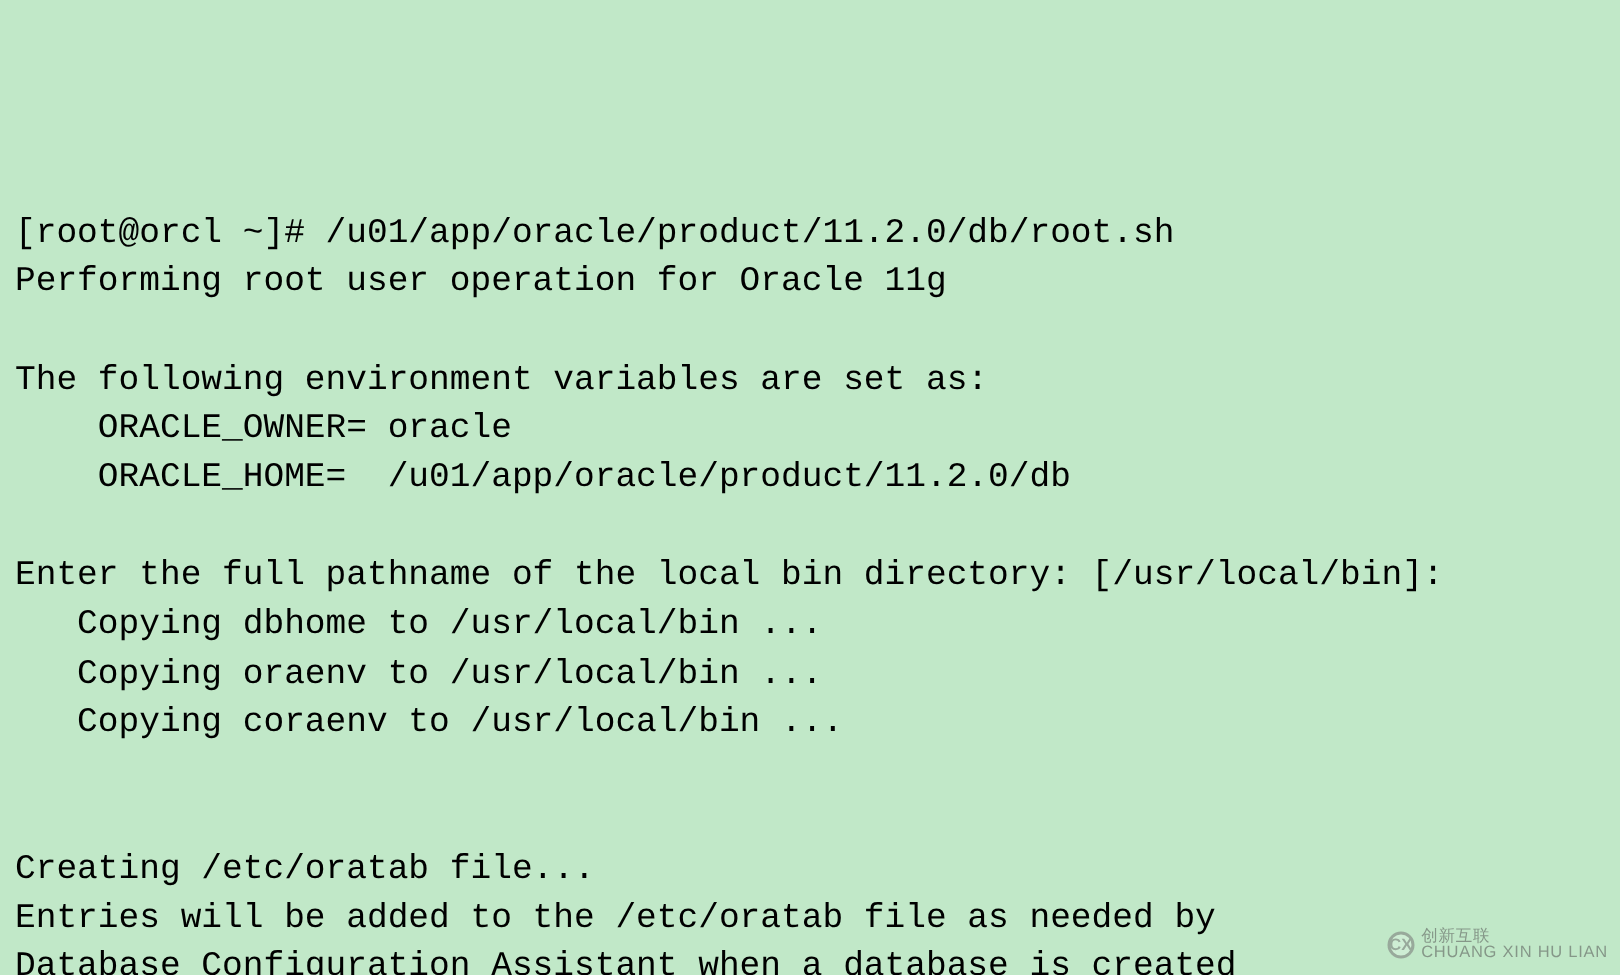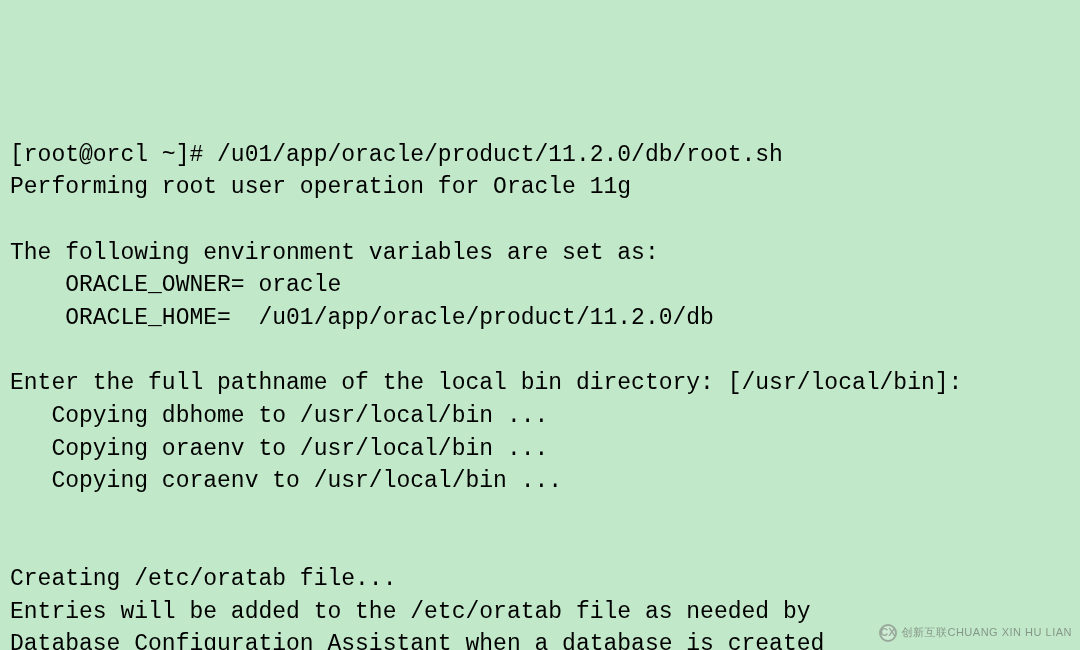--- a/index.html
+++ b/index.html
@@ -44,21 +44,21 @@
       display: flex;
       align-items: center;
       justify-content: flex-end;
       font-weight: bold;
       color: #777;
       font-size: 11px;
       background: rgba(255,255,255,0.4);
     }
     .watermark-text {
       display: flex;
-      flex-direction: row;
+      flex-direction: column;
       line-height: 1.05;
       letter-spacing: 0.5px;
     }
   </style>
 </head>
 <body>
 
 
 
 <div id="terminal-container"><span class="terminal-line">[root@orcl ~]# /u01/app/oracle/product/11.2.0/db/root.sh</span><span class="terminal-line">Performing root user operation for Oracle 11g</span><span class="terminal-line">&nbsp;</span><span class="terminal-line">The following environment variables are set as:</span><span class="terminal-line">    ORACLE_OWNER= oracle</span><span class="terminal-line">    ORACLE_HOME=  /u01/app/oracle/product/11.2.0/db</span><span class="terminal-line">&nbsp;</span><span class="terminal-line">Enter the full pathname of the local bin directory: [/usr/local/bin]:</span><span class="terminal-line">   Copying dbhome to /usr/local/bin ...</span><span class="terminal-line">   Copying oraenv to /usr/local/bin ...</span><span class="terminal-line">   Copying coraenv to /usr/local/bin ...</span><span class="terminal-line">&nbsp;</span><span class="terminal-line">&nbsp;</span><span class="terminal-line">Creating /etc/oratab file...</span><span class="terminal-line">Entries will be added to the /etc/oratab file as needed by</span><span class="terminal-line">Database Configuration Assistant when a database is created</span></div>

